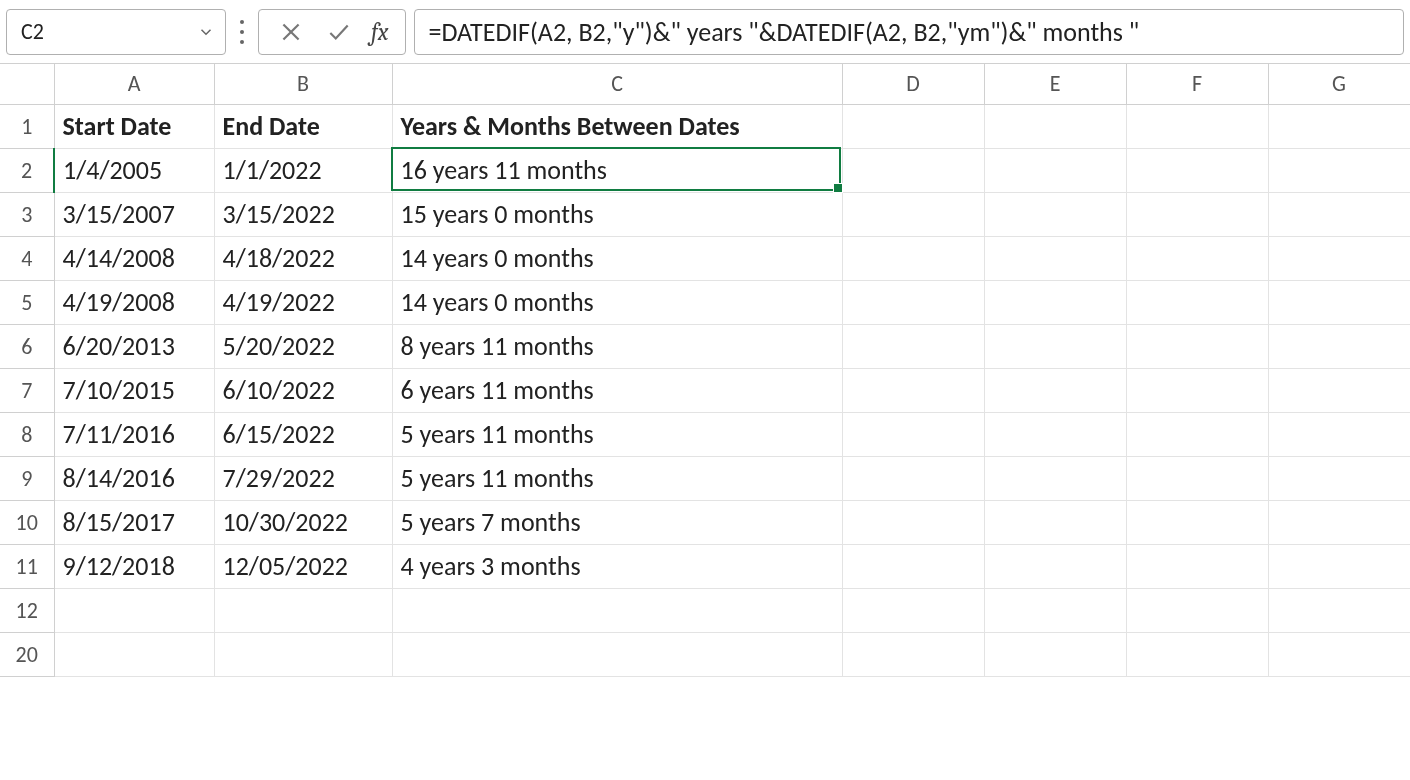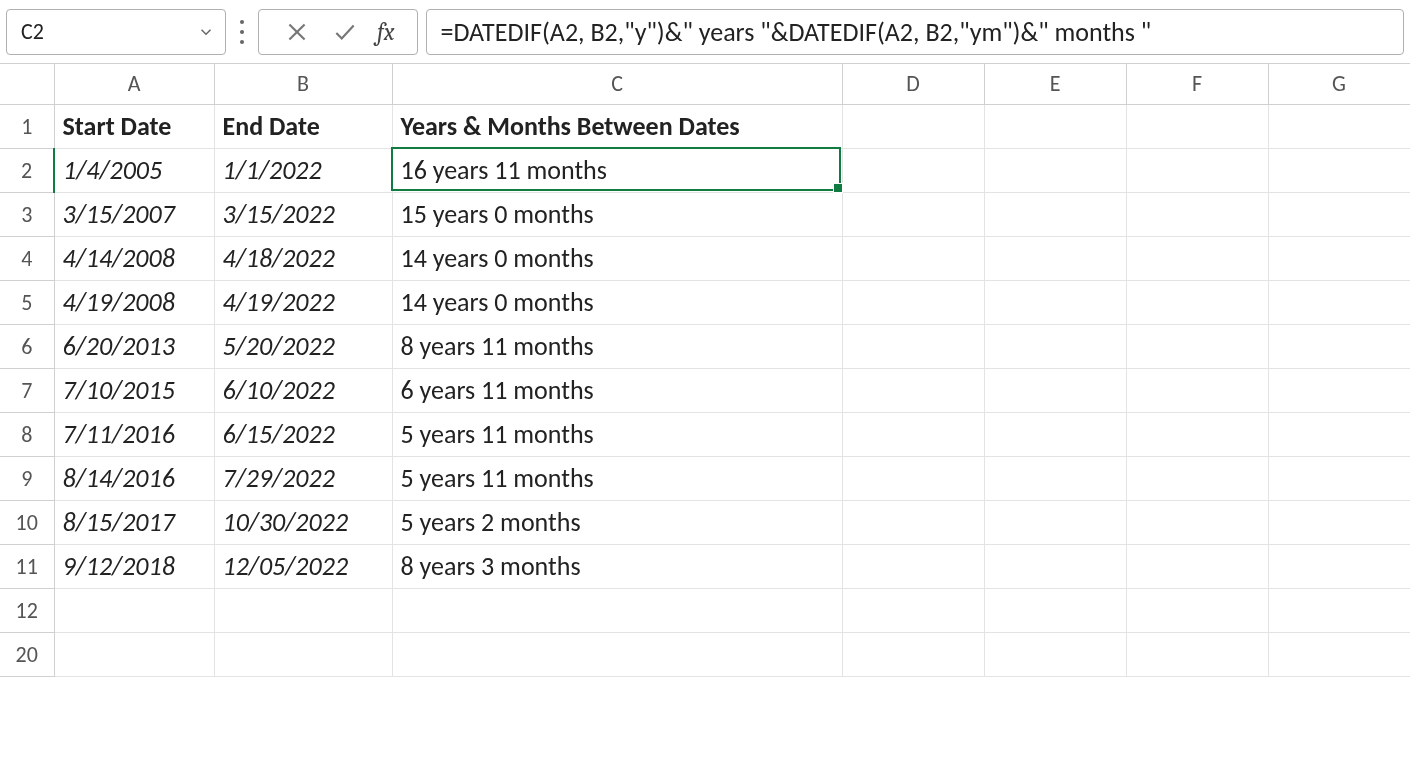--- a/index.html
+++ b/index.html
@@ -48,21 +48,21 @@
     display: flex;
     align-items: center;
     height: 46px;
   }
   .fx-group {
     display: flex;
     align-items: center;
     border: 1px solid #b0b0b0;
     border-radius: 4px;
     height: 46px;
-    padding: 0 22px;
+    padding: 0 16px;
     gap: 16px;
     background: #fff;
   }
   .fx-btn {
     display: flex;
     align-items: center;
     justify-content: center;
     width: 32px;
     height: 32px;
     color: #555;
@@ -149,21 +149,21 @@
   }
   
   col.c-row { width: 54px; }
   col.c-A { width: 160px; }
   col.c-B { width: 178px; }
   col.c-C { width: 450px; }
   col.c-D, col.c-E, col.c-F { width: 142px; }
   col.c-G { width: 142px; }
 
   .hdr-bold { font-weight: bold; }
-  .right { text-align: right; font-style: italic; }
+  .right { text-align: right; }
 
   
   th.active-col { border-bottom: 2px solid #107c41; }
   td.active-row.rowhdr { border-right: 2px solid #107c41; }
 
   
   .sel {
     position: absolute;
     border: 2px solid #107c41;
     pointer-events: none;
@@ -332,31 +332,31 @@
         <td>5 years 11 months</td>
         <td></td>
           <td></td>
           <td></td>
           <td></td>
       </tr>
       <tr>
         <td class="rowhdr">10</td>
         <td class="right">8/15/2017</td>
         <td class="right">10/30/2022</td>
-        <td>5 years 2 months</td>
+        <td>5 years 7 months</td>
         <td></td>
           <td></td>
           <td></td>
           <td></td>
       </tr>
       <tr>
         <td class="rowhdr">11</td>
         <td class="right">9/12/2018</td>
         <td class="right">12/05/2022</td>
-        <td>8 years 3 months</td>
+        <td>4 years 3 months</td>
         <td></td>
           <td></td>
           <td></td>
           <td></td>
       </tr>
       <tr>
         <td class="rowhdr">12</td>
         <td></td>
           <td></td>
           <td></td>

